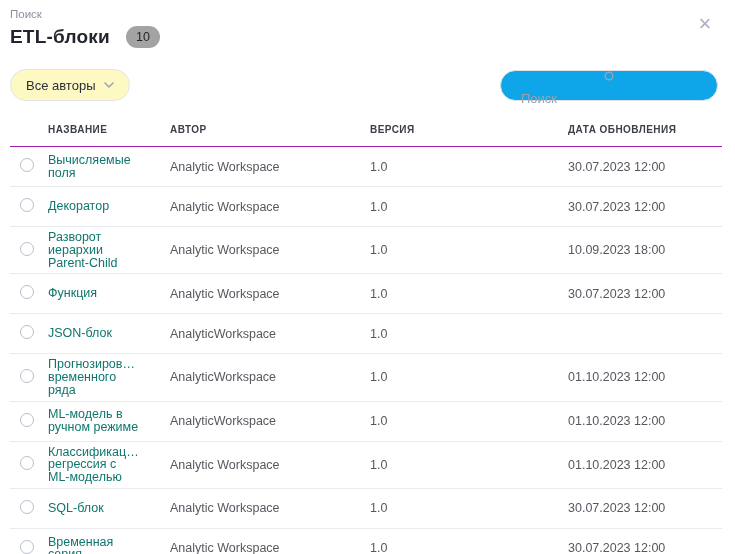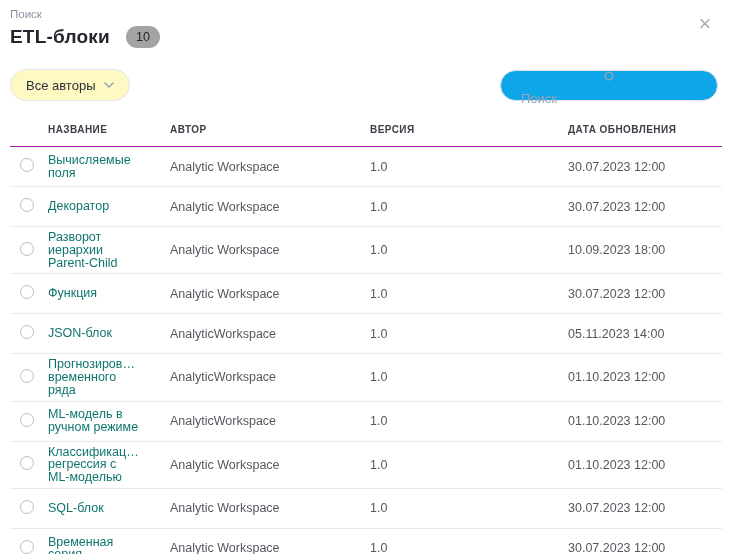--- a/index.html
+++ b/index.html
@@ -166,21 +166,20 @@
     <div class="td col-author">Analytic Workspace</div>
     <div class="td col-version">1.0</div>
     <div class="td col-updated">30.07.2023 12:00</div>
   </div>
 
   <div class="tr">
     <div class="td col-radio"><span class="radio"></span></div>
     <div class="td col-name">JSON-блок</div>
     <div class="td col-author">AnalyticWorkspace</div>
     <div class="td col-version">1.0</div>
-    <div class="td col-updated">05.11.2023 14:00</div>
   </div>
 
   <div class="tr">
     <div class="td col-radio"><span class="radio"></span></div>
     <div class="td col-name">Прогнозиров…
 временного
 ряда</div>
     <div class="td col-author">AnalyticWorkspace</div>
     <div class="td col-version">1.0</div>
     <div class="td col-updated">01.10.2023 12:00</div>

